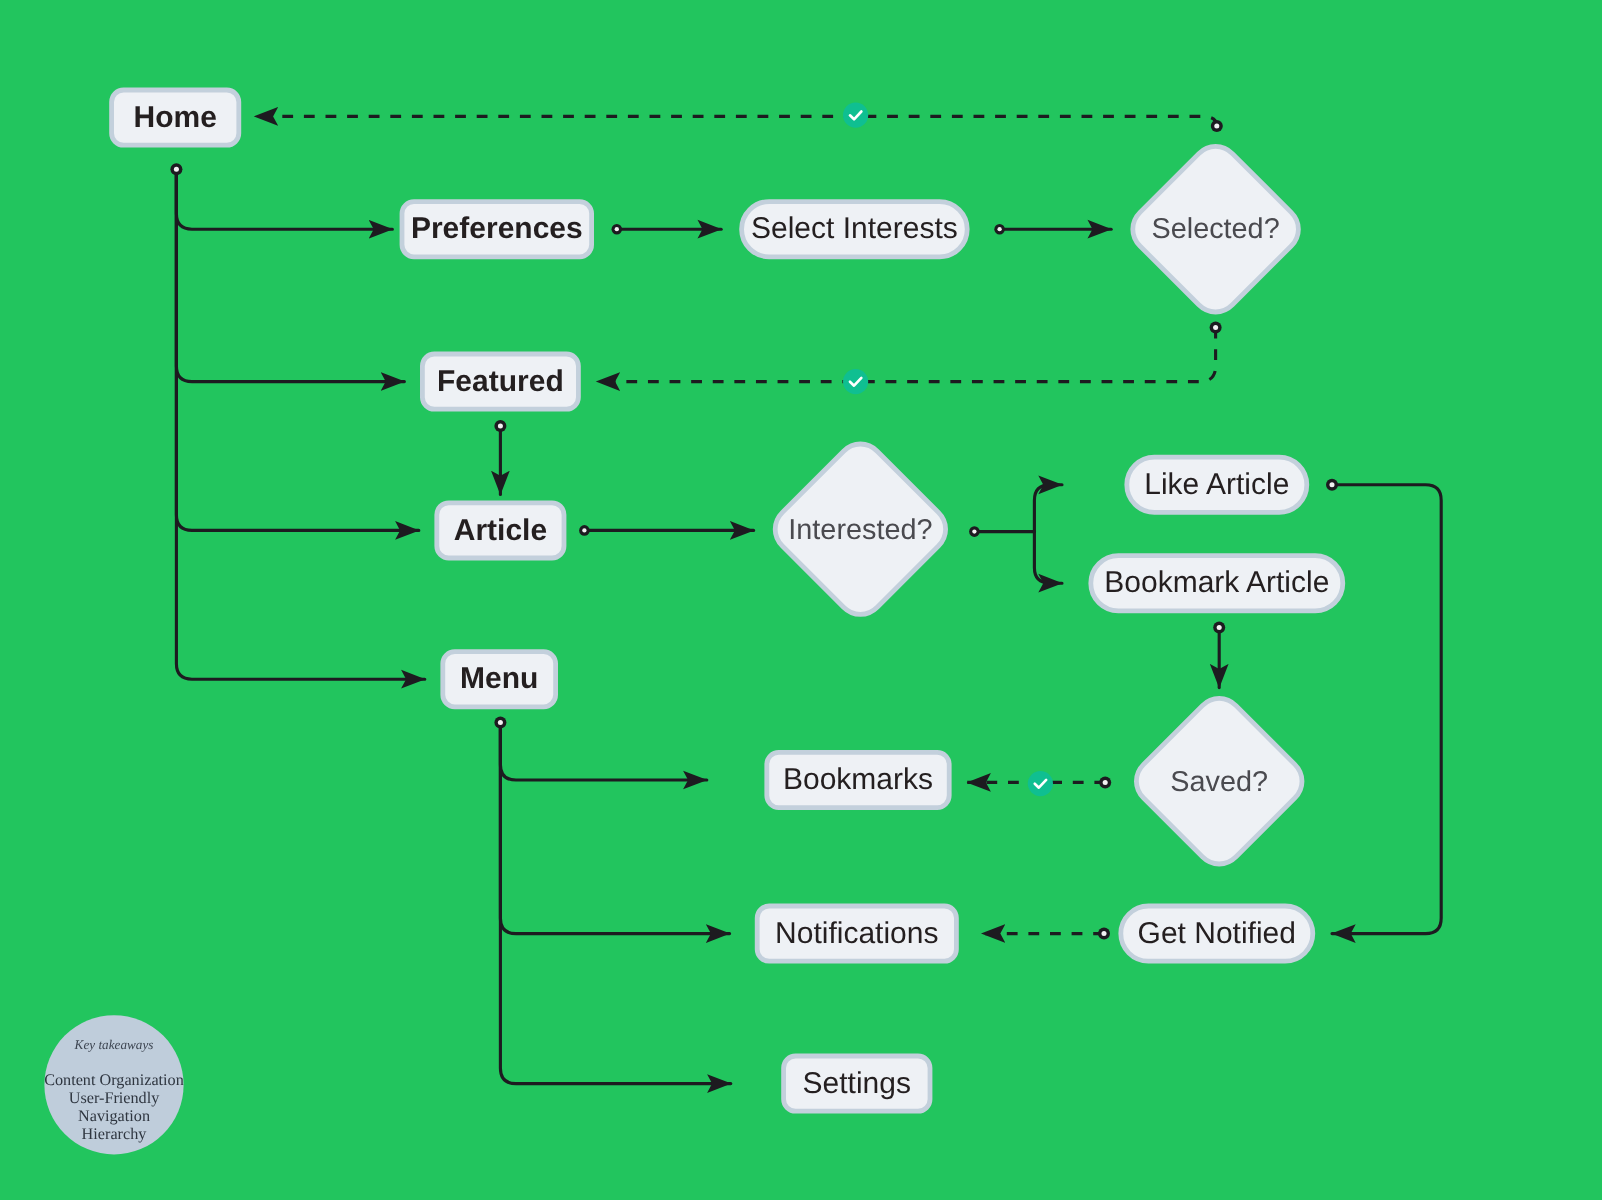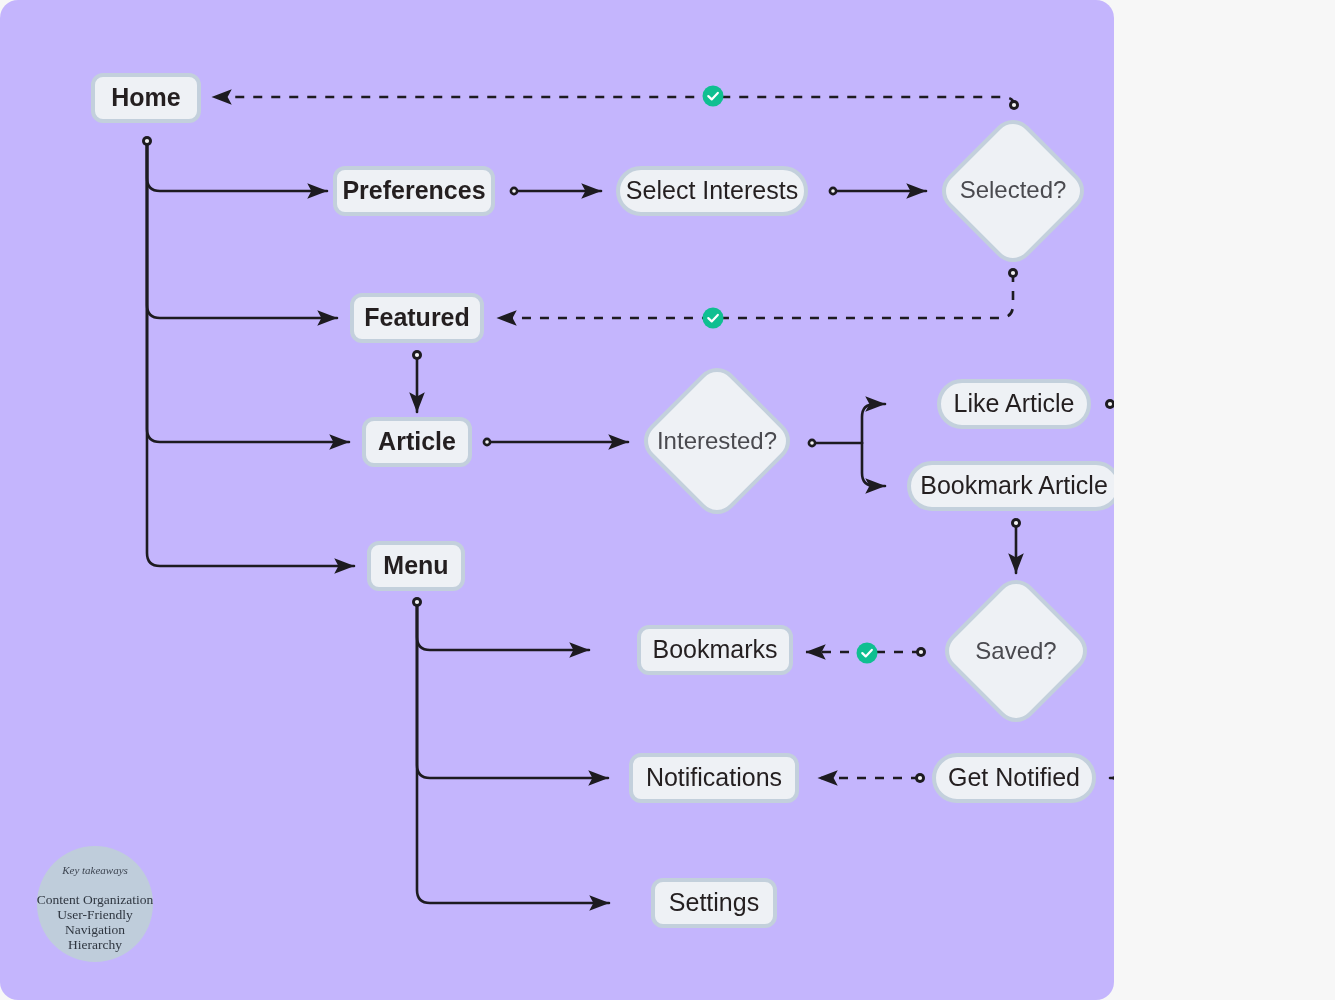--- a/index.html
+++ b/index.html
@@ -2,26 +2,25 @@
 <html><head>
 <meta charset="utf-8">
 <style>
   html, body {
     margin: 0;
     padding: 0;
     background: #f7f7f7;
   }
   #canvas {
     position: relative;
-    width: 1114px;
+    width: 1335px;
     height: 1000px;
-    background: #c4b5fd;
+    background: #22c55e;
     overflow: hidden;
     font-family: "Liberation Sans", sans-serif;
-    border-radius: 18px;
   }
   #flow {
     position: absolute;
     left: 0;
     top: 0;
     width: 1335px;
     height: 1000px;
   }
   .node-rect, .node-pill, .node-diamond {
     fill: #eef1f5;

